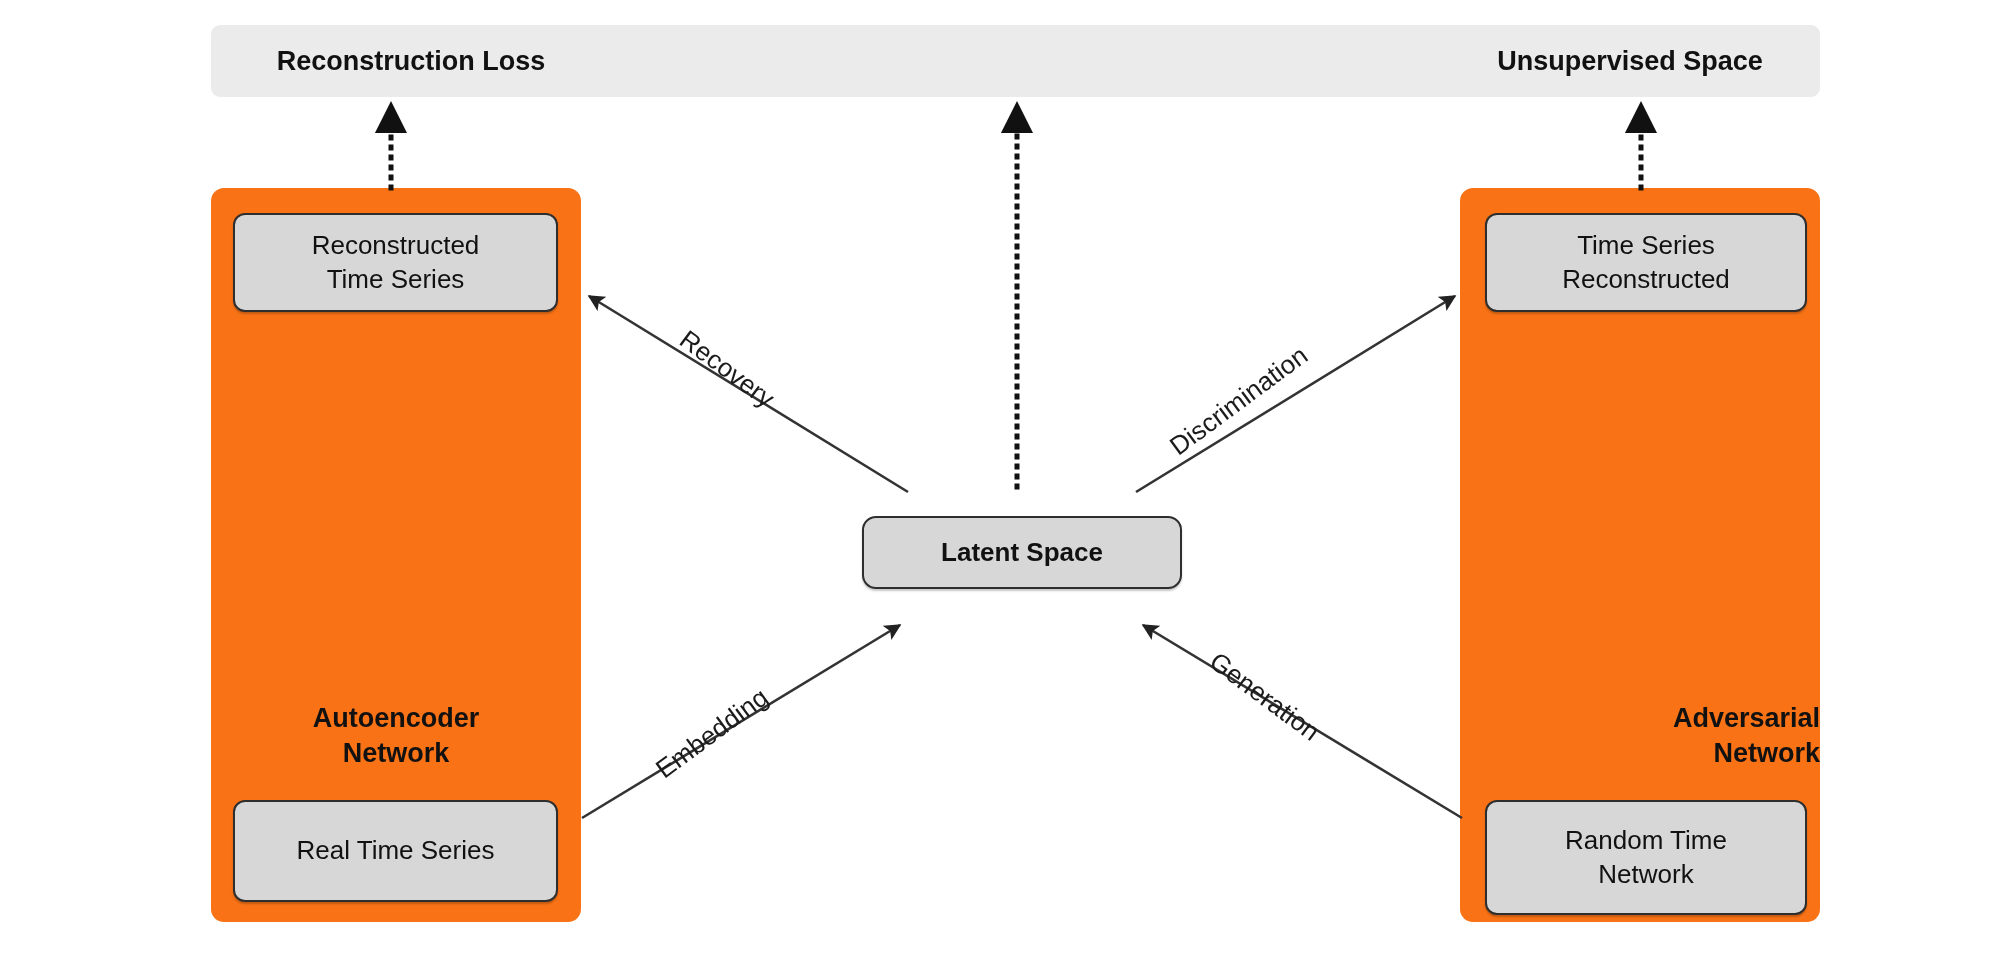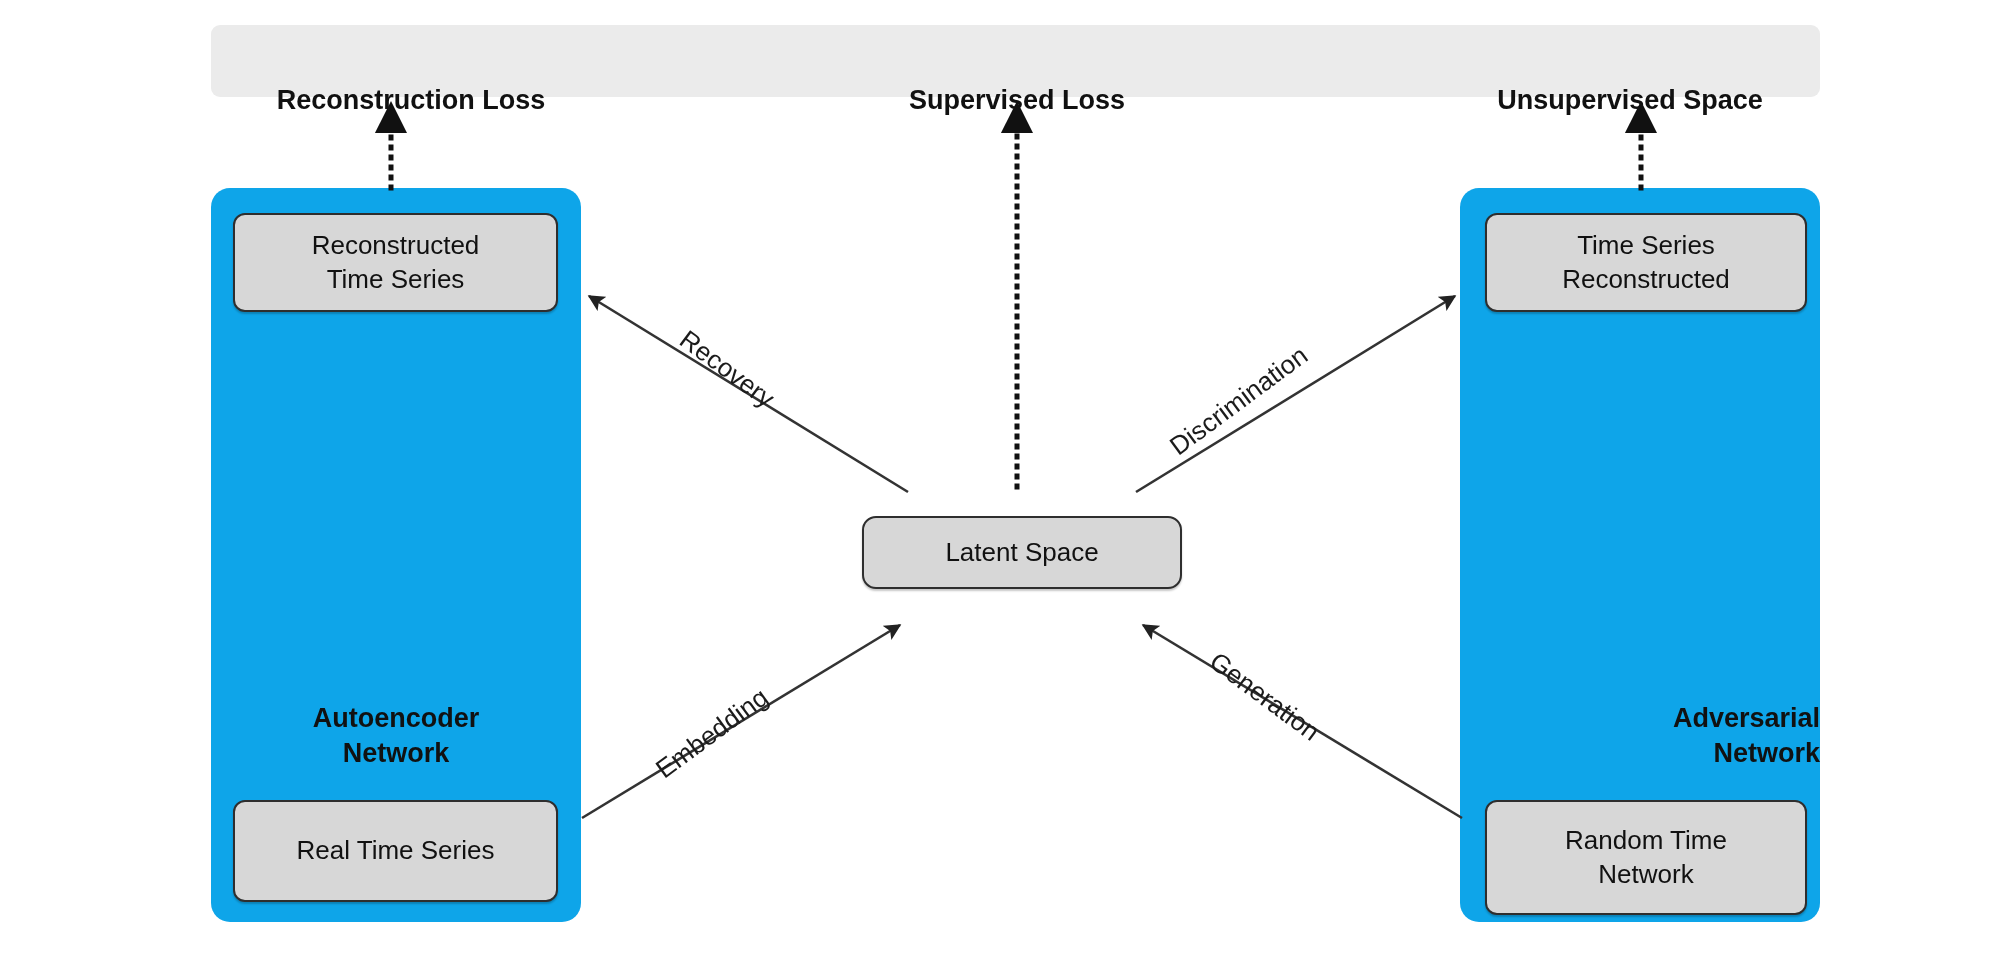--- a/index.html
+++ b/index.html
@@ -34,31 +34,30 @@
   .loss-label {
     position: absolute;
     top: 25px;
     height: 72px;
     line-height: 72px;
     font-size: 27px;
     font-weight: bold;
     color: #111111;
     text-align: center;
     white-space: nowrap;
-    margin-top: 39px;
   }
   #loss-reconstruction { left: 211px;  width: 400px; }
   #loss-supervised     { left: 817px;  width: 400px; }
   #loss-unsupervised   { left: 1430px; width: 400px; }
 
   
   .network-panel {
     position: absolute;
-    background: #0ea5e9;
-    border-radius: 19px;
+    background: #f97316;
+    border-radius: 13px;
   }
   #panel-autoencoder {
     left: 211px;
     top: 188px;
     width: 370px;
     height: 734px;
   }
   #panel-adversarial {
     left: 1460px;
     top: 188px;
@@ -101,21 +100,21 @@
     left: 233px; top: 800px; width: 325px; height: 102px;
   }
   #node-classification {
     left: 1485px; top: 213px; width: 322px; height: 99px;
   }
   #node-random {
     left: 1485px; top: 800px; width: 322px; height: 115px;
   }
   #node-latent {
     left: 862px; top: 516px; width: 320px; height: 73px;
-    font-weight: normal;
+    font-weight: bold;
     border-radius: 14px;
   }
 
   
   #arrow-layer {
     position: absolute;
     left: 0; top: 0;
     width: 1996px;
     height: 970px;
     pointer-events: none;
@@ -146,21 +145,20 @@
     transform: rotate(36.5deg);
   }
 </style>
 </head>
 <body>
 
 <div id="canvas">
 
   <div class="loss-bar"></div>
   <div class="loss-label" id="loss-reconstruction">Reconstruction Loss</div>
-  <div class="loss-label" id="loss-supervised">Supervised Loss</div>
   <div class="loss-label" id="loss-unsupervised">Unsupervised Space</div>
 
   <div class="network-panel" id="panel-autoencoder">
     <div class="network-title" id="title-autoencoder">
       <div>Autoencoder</div>
       <div>Network</div>
     </div>
   </div>
 
   <div class="network-panel" id="panel-adversarial">

